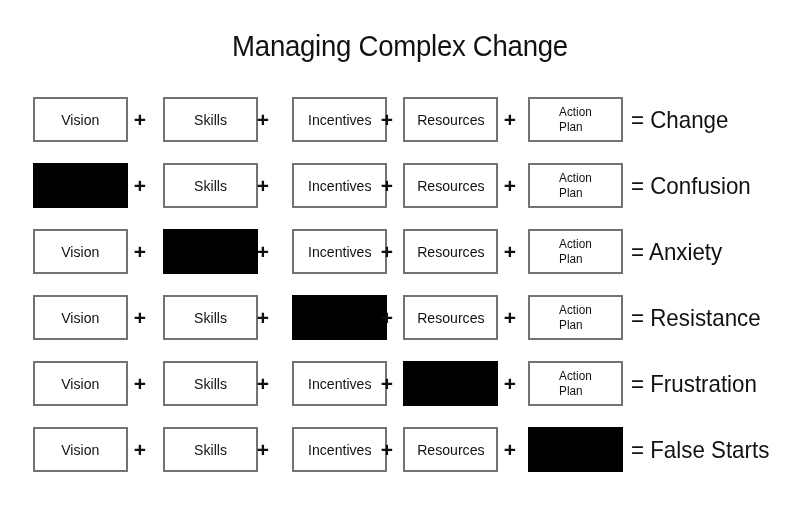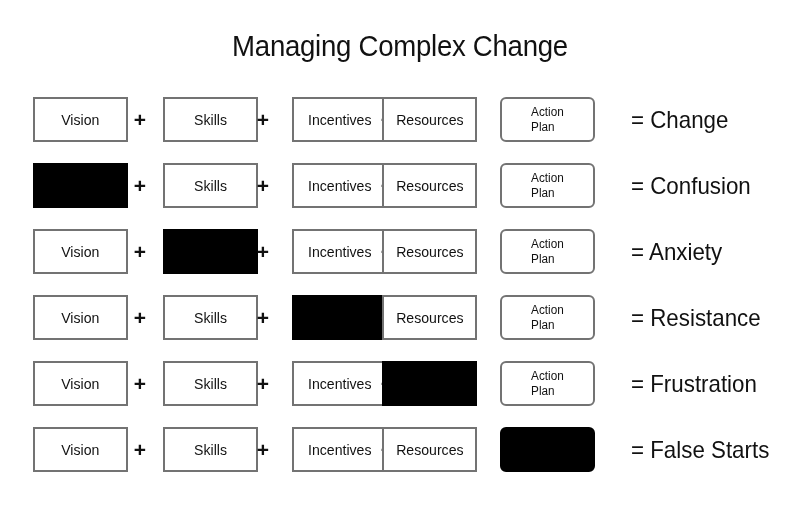--- a/index.html
+++ b/index.html
@@ -103,22 +103,22 @@
     color: #111111;
     white-space: nowrap;
     transform: scaleX(0.93);
     transform-origin: left center;
   }
 
   
   .col-0 { left: 33px; }
   .col-1 { left: 155px; margin-left: 8px; }
   .col-2 { left: 280px; margin-left: 12px; }
-  .col-3 { left: 382px; }
-  .col-4 { left: 500px; border-radius: 6px; }
+  .col-3 { left: 403px; }
+  .col-4 { left: 528px; }
 
   .plus-0 { left: 129px; }
   .plus-1 { left: 252px; }
   .plus-2 { left: 376px; }
   .plus-3 { left: 499px; }
 </style>
 </head>
 <body>
 
 <h1 id="page-title">Managing Complex Change</h1>

